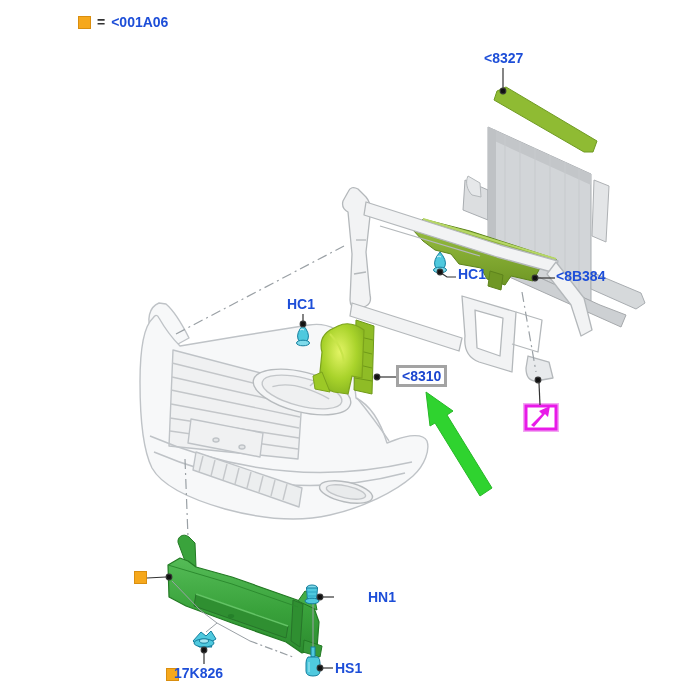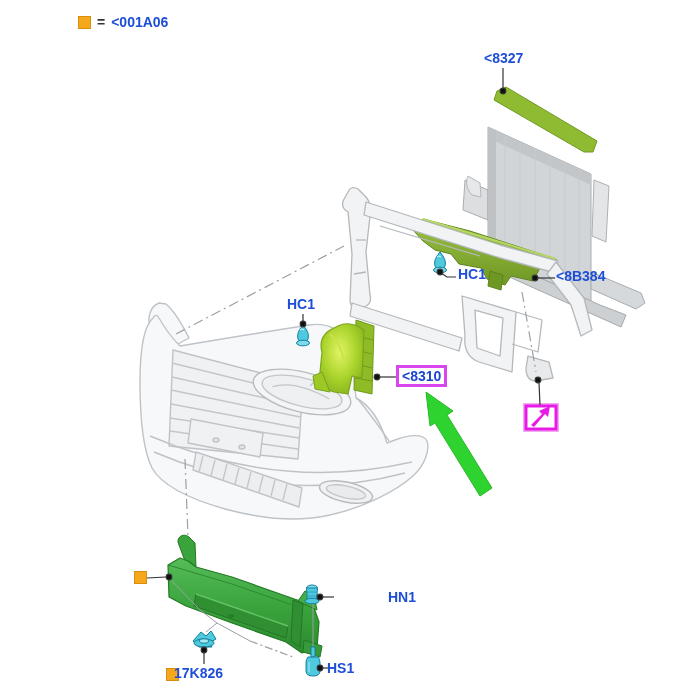--- a/index.html
+++ b/index.html
@@ -3,21 +3,21 @@
 <meta charset="utf-8">
 <style>
   html,body{margin:0;padding:0;background:#ffffff;}
   #stage{position:relative;width:700px;height:700px;background:#ffffff;overflow:hidden;
          font-family:"Liberation Sans",sans-serif;}
   #art{position:absolute;left:0;top:0;}
   .lbl{position:absolute;font-family:"Liberation Sans",sans-serif;font-weight:bold;
        font-size:14px;color:#1d4ed8;white-space:nowrap;line-height:1;cursor:pointer;}
   .eq{color:#333;font-weight:bold;font-size:14px;}
   .sq{position:absolute;width:11px;height:11px;background:#f6a81c;border:1px solid #d98e0f;}
-  .redbox{position:absolute;border:3px solid #d946ef;background:#ffffff;padding:1px 3px;
+  .redbox{position:absolute;border:3px solid #a3a3a3;background:#ffffff;padding:1px 3px;
           font-family:"Liberation Sans",sans-serif;font-weight:bold;font-size:14px;
           color:#1b46cf;line-height:1;cursor:pointer;}
   .legend-row{position:absolute;left:78px;top:14px;display:flex;align-items:center;gap:6px;}
   .legend-row .sq{position:static;}
 </style>
 </head>
 <body>
 
 <div id="stage">
 
@@ -230,20 +230,20 @@
     <span class="lbl" style="position:static;">&lt;001A06</span>
   </div>
 
   <div class="lbl" style="left:484px;top:51px;">&lt;8327</div>
   <div class="lbl" style="left:458px;top:267px;">HC1</div>
   <div class="lbl" style="left:556px;top:269px;text-align:right;">&lt;8B384</div>
   <div class="lbl" style="left:287px;top:297px;">HC1</div>
 
   <div class="redbox" style="left:396px;top:365px;">&lt;8310</div>
 
-  <div class="lbl" style="left:356px;top:590px;padding-left:32px;">HN1</div>
+  <div class="lbl" style="left:336px;top:590px;padding-left:32px;">HN1</div>
 
   <span class="sq" style="left:134px;top:571px;"></span>
   <span class="sq" style="left:166px;top:668px;"></span>
   <div class="lbl" style="left:174px;top:666px;">17K826</div>
 
-  <div class="lbl" style="left:327px;top:661px;">HS1</div>
+  <div class="lbl" style="left:335px;top:661px;">HS1</div>
 </div>
 
 </body></html>

